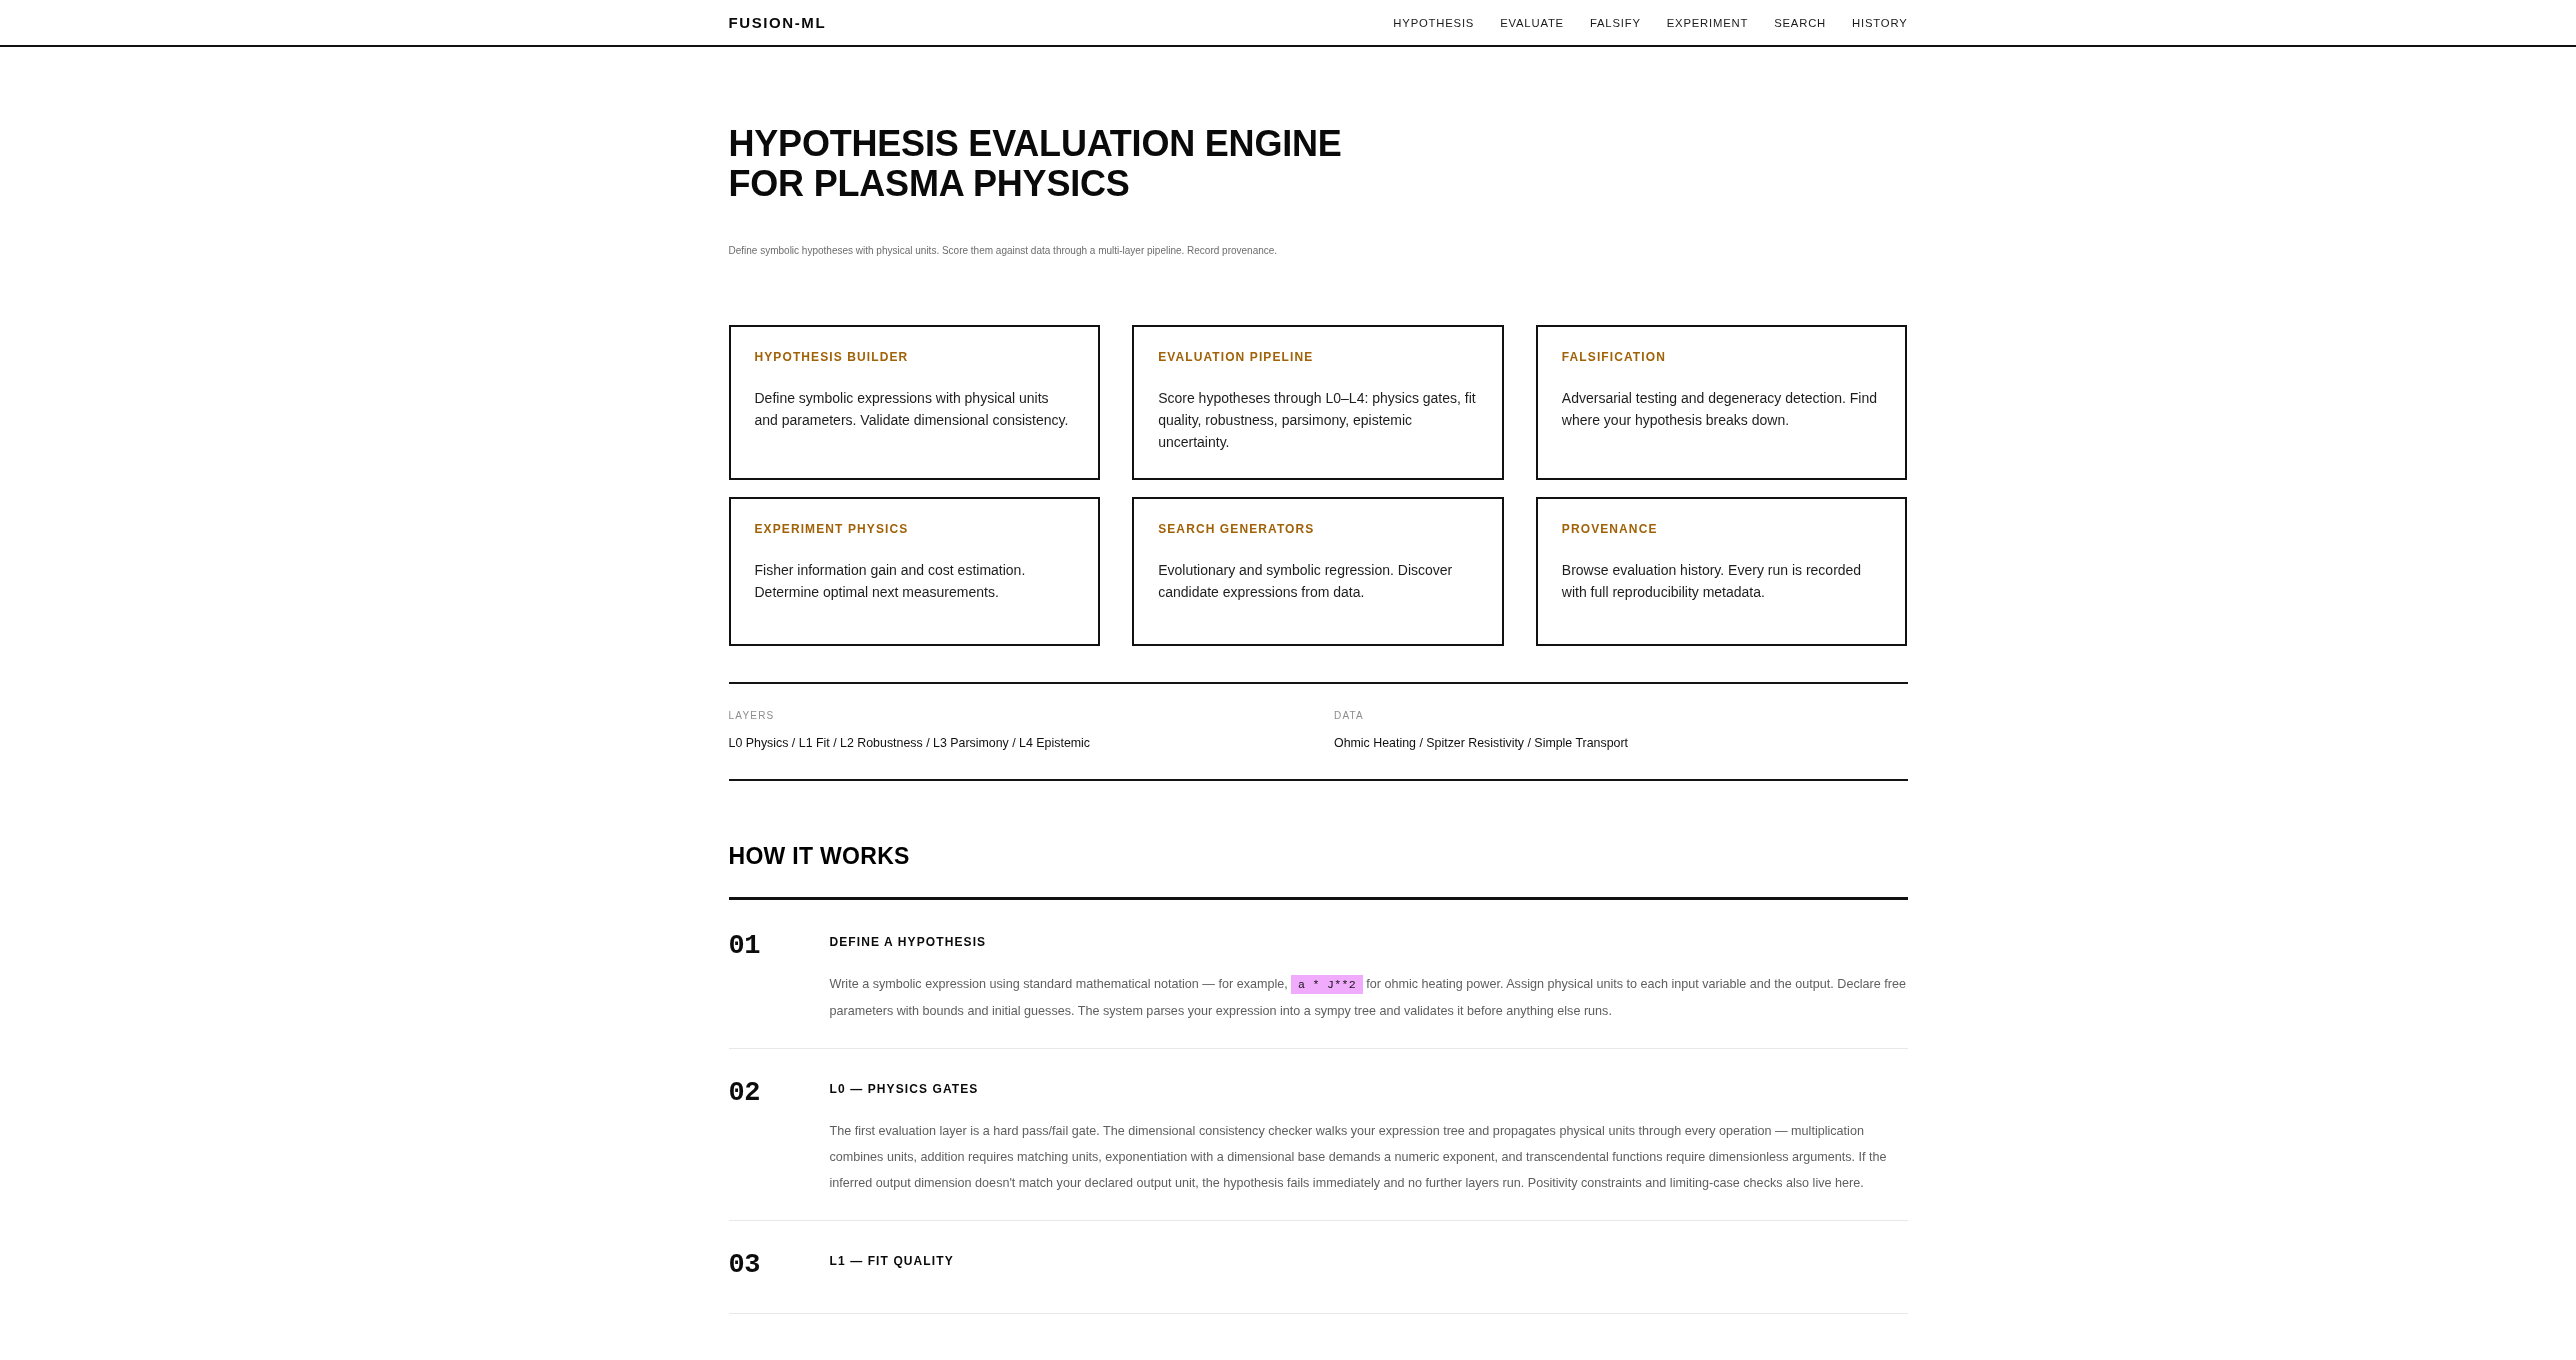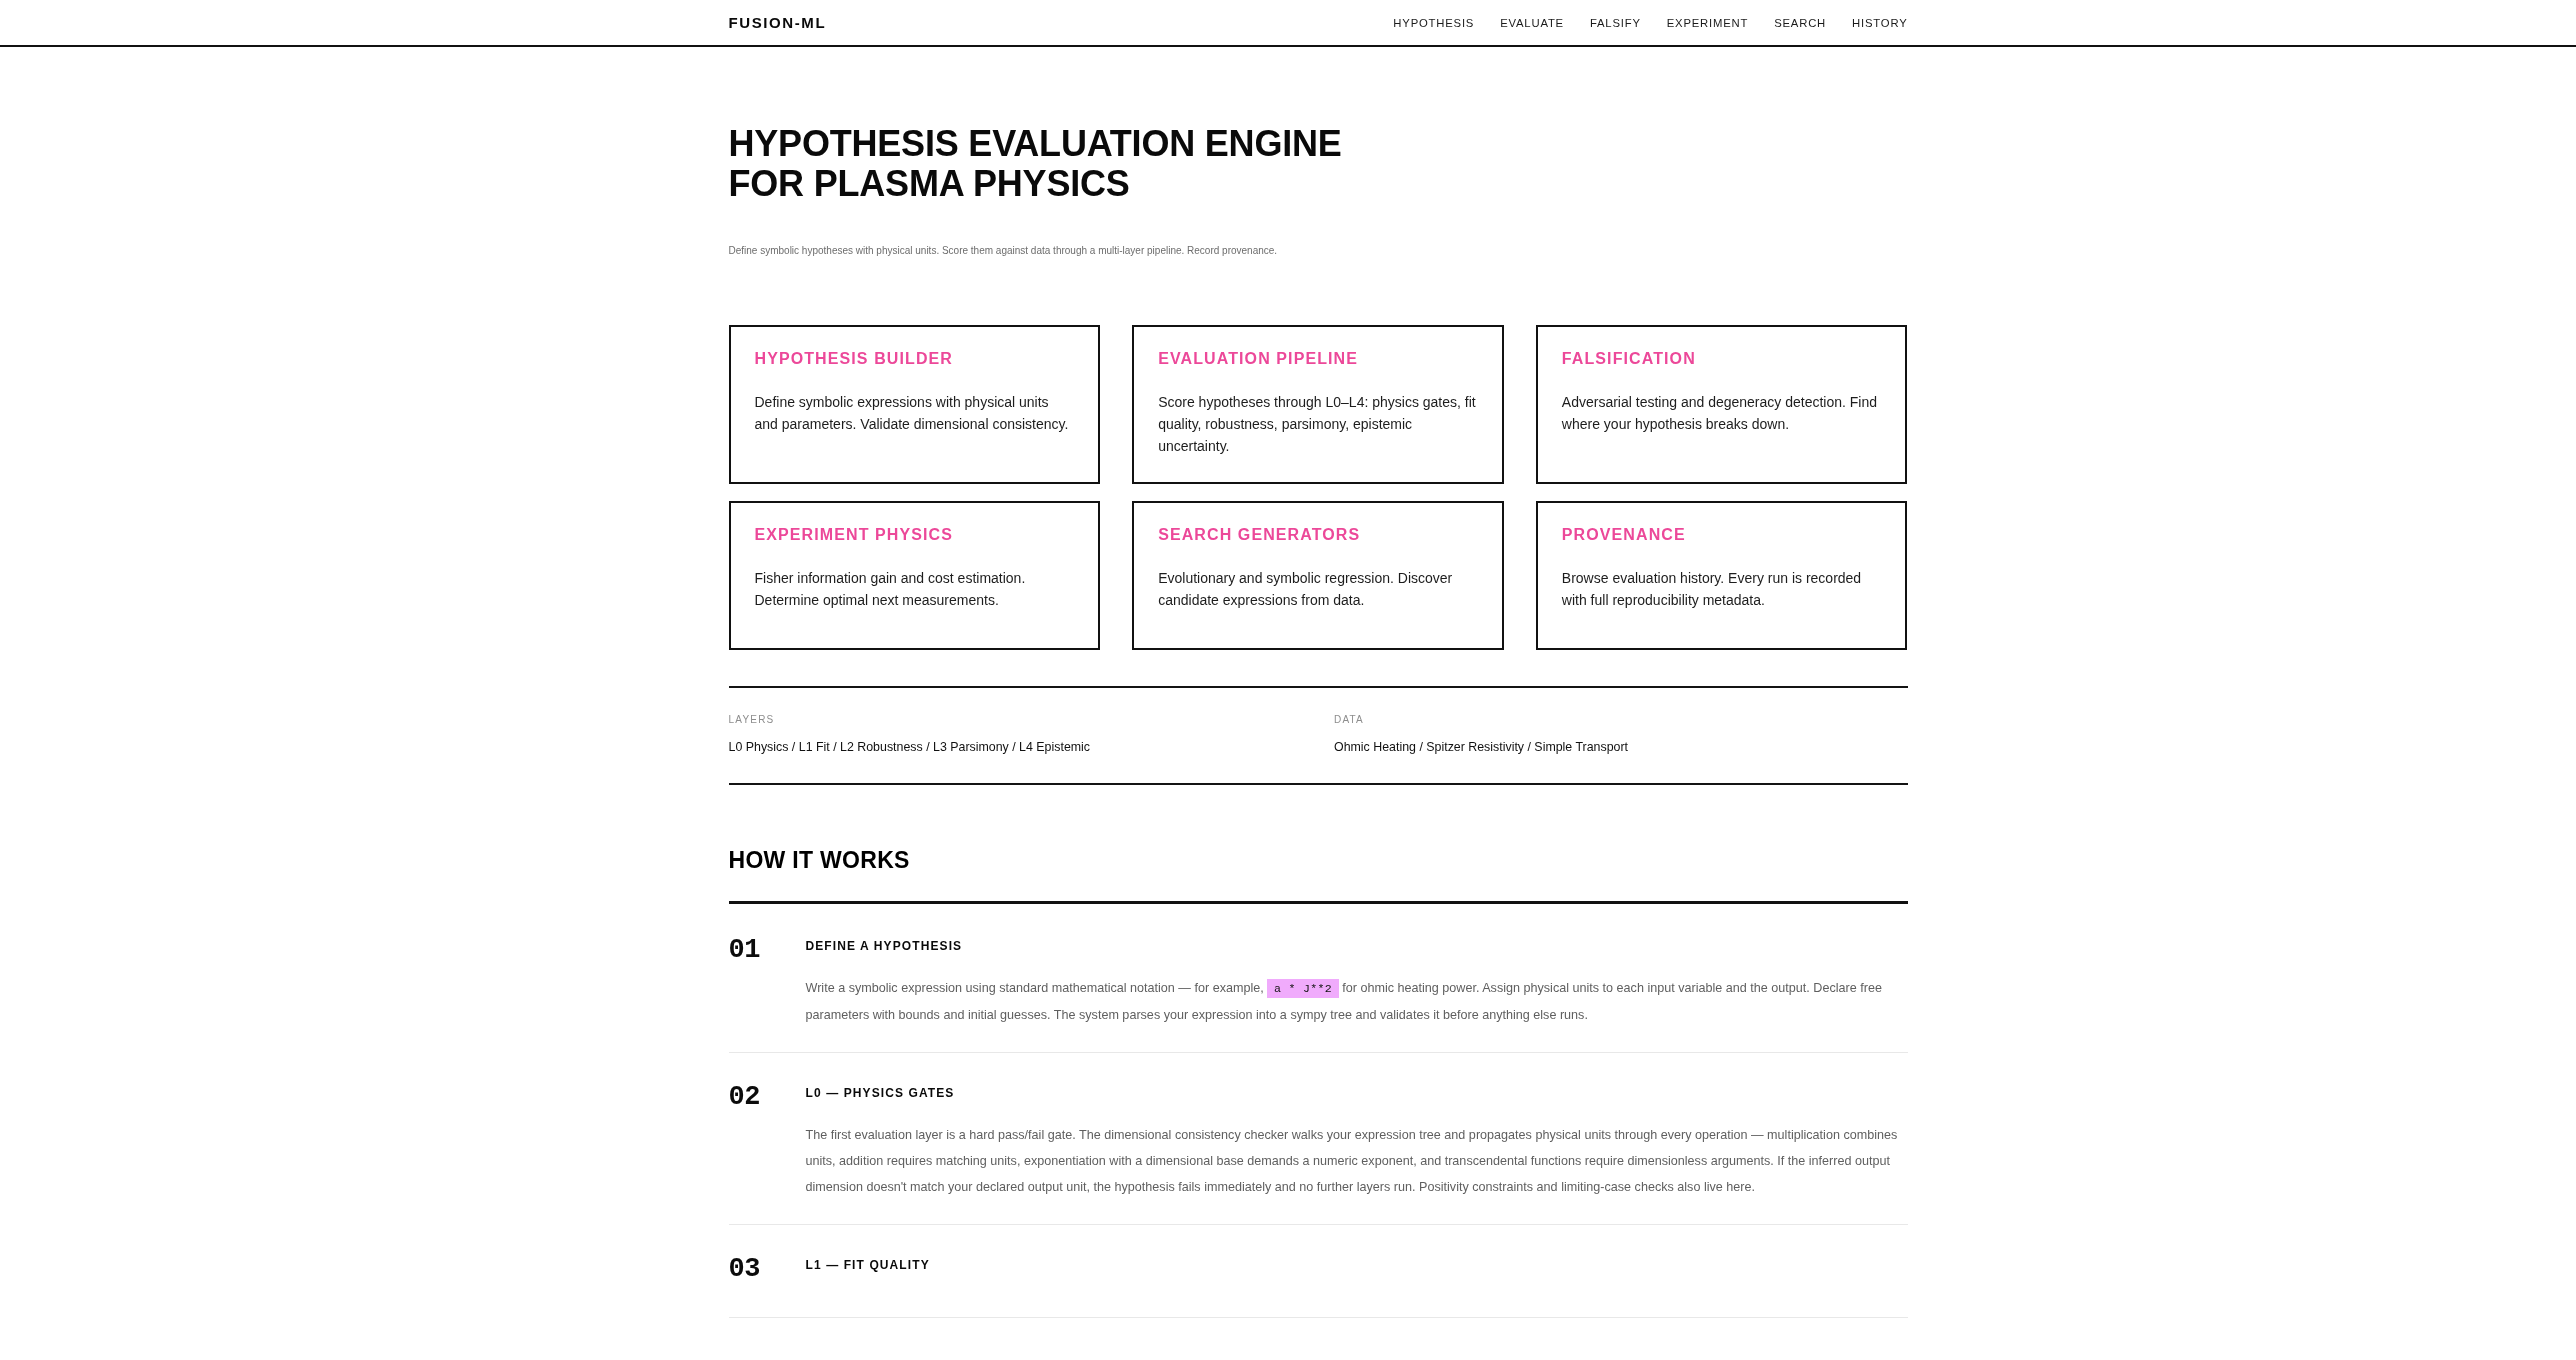--- a/index.html
+++ b/index.html
@@ -83,24 +83,24 @@
     row-gap: 16.5px;
   }
   .card {
     border: 2.1px solid #111111;
     padding: 23px 24px 25px 24px;
     background: #ffffff;
     min-height: 149px;
     cursor: pointer;
   }
   .card-title {
-    font-size: 16px;
+    font-size: 12px;
     font-weight: 700;
     letter-spacing: 1.1px;
-    color: #ec4899;
+    color: #a16207;
     margin-bottom: 23px;
   }
   .card-body {
     font-size: 14px;
     line-height: 22px;
     color: #1d1d1d;
     font-weight: 400;
   }
 
   
@@ -150,21 +150,21 @@
   .step-num {
     font-family: "Liberation Mono", "DejaVu Sans Mono", monospace;
     font-size: 27px;
     font-weight: 700;
     color: #0c0c0c;
     width: 77px;
     flex: 0 0 77px;
     line-height: 29px;
     letter-spacing: -0.5px;
   }
-  .step-content { flex: 1 1 auto; padding-top: 3.1px; }
+  .step-content { flex: 1 1 auto; padding-top: 3.1px; margin-left: 24px; }
   .step-title {
     font-size: 12px;
     font-weight: 700;
     letter-spacing: 1.1px;
     color: #0a0a0a;
     margin-bottom: 21.6px;
   }
   .step-body {
     font-size: 12.6px;
     line-height: 26px;

